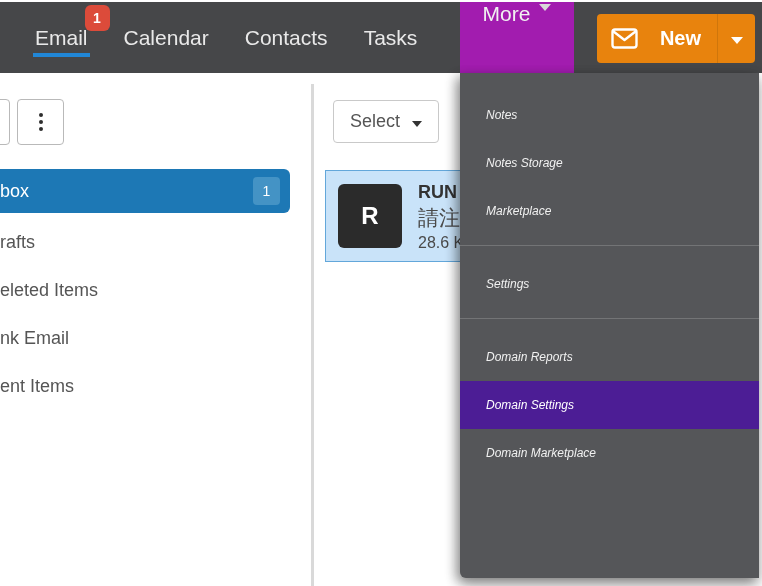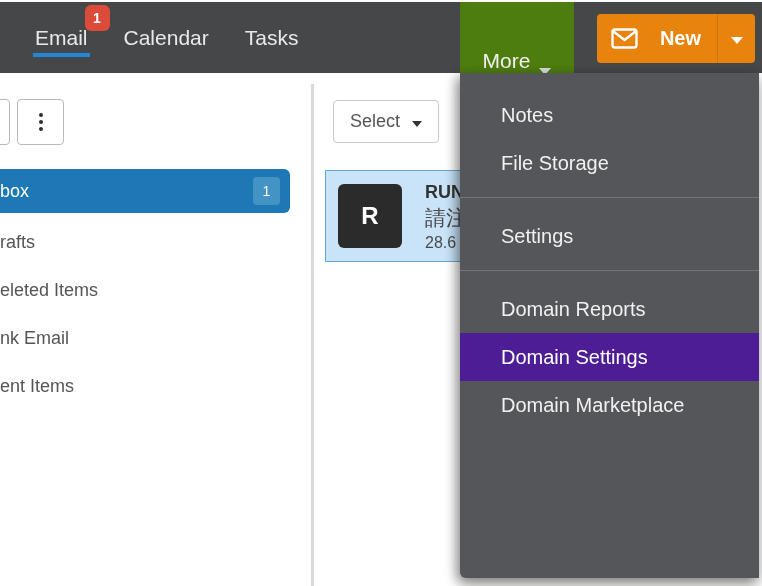--- a/index.html
+++ b/index.html
@@ -22,21 +22,21 @@
   .nav-item .underline{
     position:absolute;left:-2px;right:-2px;bottom:-7px;height:4px;background:#2187d7;
   }
   .nav-badge{
     position:absolute;top:-21px;right:-22px;min-width:15px;height:26px;
     background:#dc4b3a;color:#fff;font-size:14px;font-weight:bold;
     border-radius:6px;padding:0 5px;display:flex;align-items:center;justify-content:center;
   }
   .more-tab{
     position:absolute;left:460px;top:0;width:114px;height:71px;
-    background:#4d7c0f;display:flex;align-items:flex-end;justify-content:center;
+    background:#a21caf;display:flex;align-items:flex-start;justify-content:center;
     color:#f1f1f1;font-size:21px;cursor:pointer;z-index:45;
   }
   .caret-down{
     display:inline-block;width:0;height:0;margin-left:9px;
     border-left:6px solid transparent;border-right:6px solid transparent;
     border-top:7px solid currentColor;position:relative;top:2px;
   }
   .new-split{
     position:absolute;right:7px;top:12px;height:49px;display:flex;z-index:46;
     border-radius:4px;overflow:hidden;
@@ -91,50 +91,53 @@
   .mail-item{
     position:absolute;left:325px;top:170px;width:225px;height:92px;
     background:#c9e3f9;border:1px solid #63a7da;box-sizing:border-box;
     display:flex;cursor:pointer;z-index:8;
   }
   .mail-avatar{
     width:64px;height:64px;margin:13px 0 0 12px;background:#2b2b2b;border-radius:6px;
     color:#fff;font-size:24px;font-weight:bold;display:flex;align-items:center;justify-content:center;
     flex:none;
   }
-  .mail-text{margin:9px 0 0 23px;overflow:hidden;white-space:nowrap;}
+  .mail-text{margin:9px 0 0 16px;overflow:hidden;white-space:nowrap;}
   .mail-sender{font-size:18px;font-weight:bold;color:#333;line-height:25px;}
   .mail-subject{font-size:21px;color:#4a4a4a;line-height:25px;}
   .mail-size{font-size:16px;color:#4a4a4a;line-height:25px;}
   
   .more-menu{
     position:absolute;left:460px;top:73px;width:299px;height:505px;
     background:#555659;z-index:50;border-radius:0 0 0 6px;
     box-shadow:-4px 4px 12px rgba(0,0,0,.30),0 6px 14px rgba(0,0,0,.30);
     padding-top:18px;box-sizing:border-box;
   }
   .menu-item{
-    height:48px;line-height:48px;padding-left:41px;color:#f1f1f1;font-size:20px;
-    cursor:pointer;white-space:nowrap;
+    height:48px;line-height:48px;padding-left:26px;color:#f1f1f1;font-size:12px;
+    cursor:pointer;white-space:nowrap;font-style:italic;
   }
   .menu-item.highlight{background:#4c1d95;color:#fff;}
   .menu-divider{height:1px;background:#737476;margin:10px 0 14px 0;}
 </style>
 </head>
 <body>
 
 <div class="topnav">
   <div class="nav-items">
     <div class="nav-item">
       <span>Email</span>
       <span class="nav-badge">1</span>
       <span class="underline"></span>
     </div>
     <div class="nav-item">
       <span>Calendar</span>
+    </div>
+    <div class="nav-item">
+      <span>Contacts</span>
     </div>
     <div class="nav-item">
       <span>Tasks</span>
     </div>
   </div>
 
   <div class="more-tab">
     <span>More</span>
     <span class="caret-down" style="color:#d9d9d9;"></span>
   </div>
@@ -200,21 +203,24 @@
       <div class="mail-size">28.6 KB</div>
     </div>
   </div>
 </div>
 
 <div class="more-menu">
   <div class="menu-item">
     <span>Notes</span>
   </div>
   <div class="menu-item">
-    <span>File Storage</span>
+    <span>Notes Storage</span>
+  </div>
+  <div class="menu-item">
+    <span>Marketplace</span>
   </div>
 
   <div class="menu-divider"></div>
 
   <div class="menu-item">
     <span>Settings</span>
   </div>
 
   <div class="menu-divider"></div>
 

